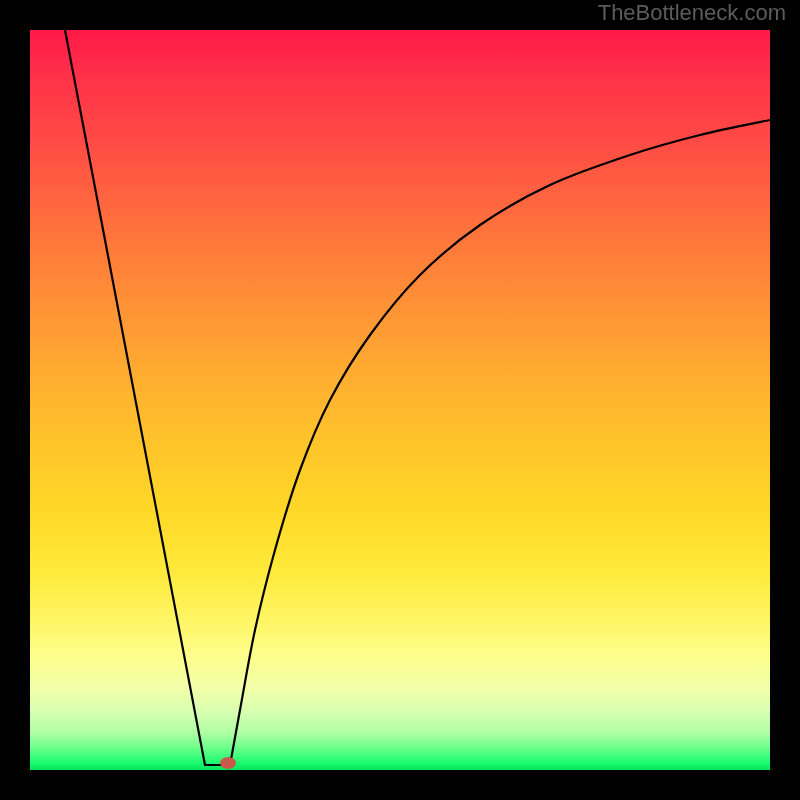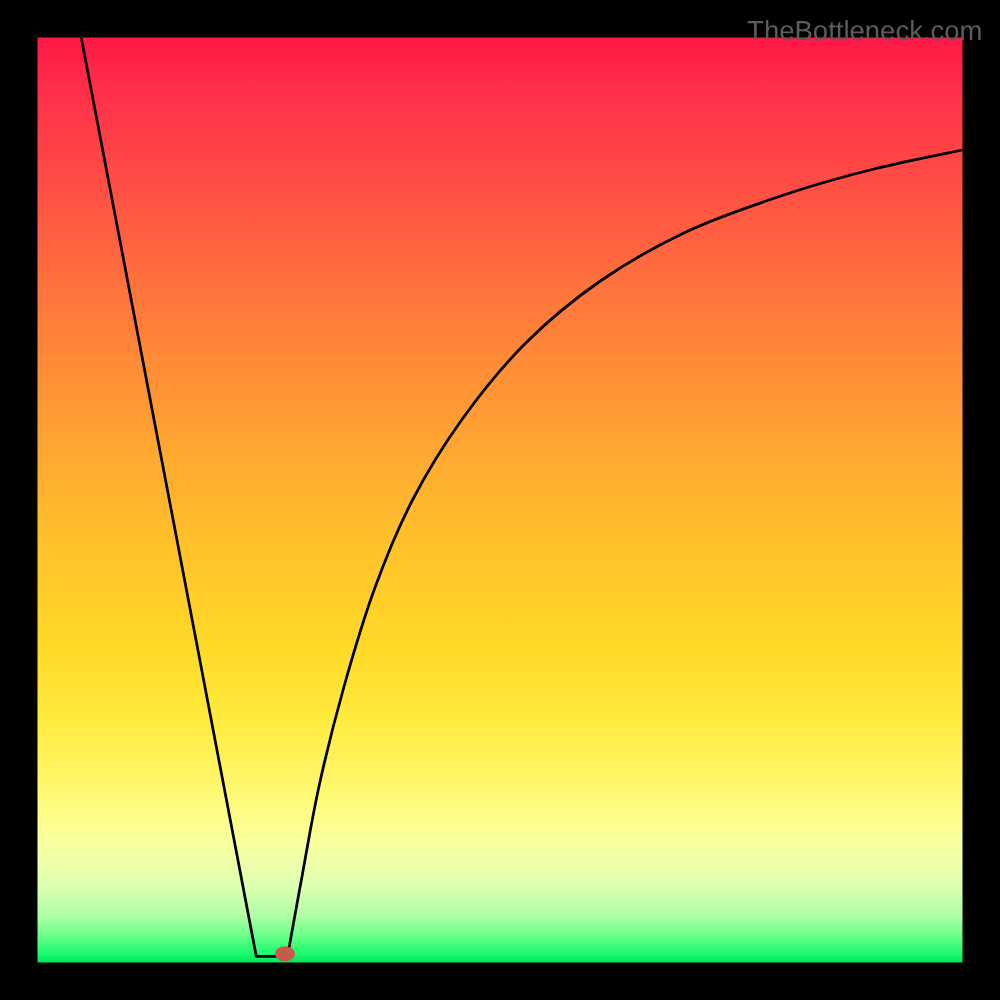--- a/index.html
+++ b/index.html
@@ -6,21 +6,21 @@
   body {
     width: 800px;
     height: 800px;
     background: #000;
     font-family: Arial, Helvetica, sans-serif;
     overflow: hidden;
     position: relative;
   }
   .watermark {
     position: absolute;
-    top: 12px;
+    top: 0;
     right: 14px;
     color: #5c5c5c;
     font-size: 22px;
     font-weight: 400;
     z-index: 10;
   }
   .frame {
     position: absolute;
     top: 30px;
     left: 30px;

